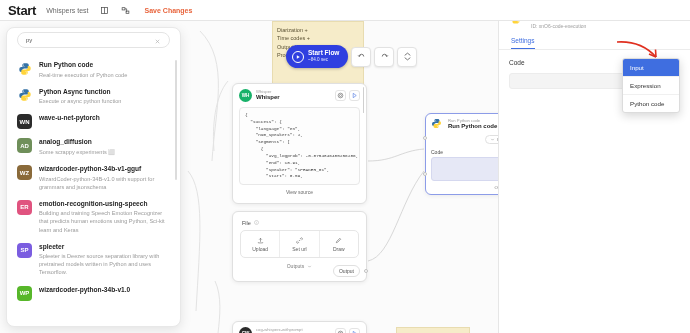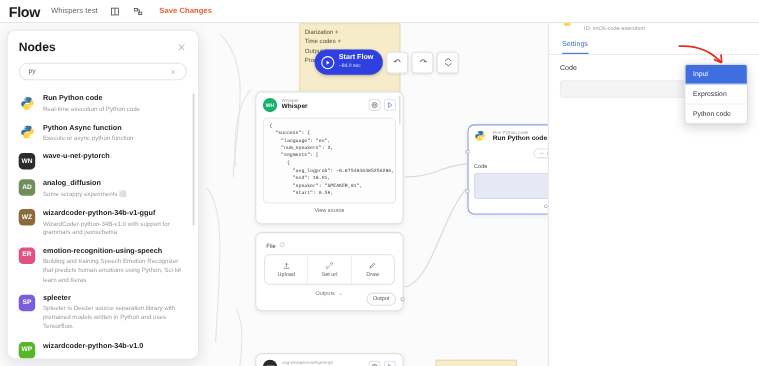--- a/index.html
+++ b/index.html
@@ -394,47 +394,39 @@
       </div>
       <div class="runpy-code-label">Code</div>
       <div class="runpy-code-box"></div>
       <div class="runpy-out">Outputs</div>
       <span class="dot-handle" style="left:-3px;top:22px"></span>
       <span class="dot-handle" style="left:-3px;top:58px"></span>
     </div>
   </div>
 
   <div class="topbar">
-    <span class="brand">Flow</span>
+    <span class="brand">Start</span>
     <span class="proj-name">Whispers test</span>
     <span class="tb-icon">
       <svg width="9" height="9" viewBox="0 0 16 16" fill="none" stroke="#4a4a4a" stroke-width="1.3">
           <rect x="2.5" y="2.5" width="11" height="11"></rect>
           <path d="M8 2.5v11"></path>
         </svg>
     </span>
     <span class="tb-icon">
       <svg width="9" height="9" viewBox="0 0 16 16" fill="none" stroke="#4a4a4a" stroke-width="1.3">
           <rect x="2" y="3" width="5" height="4"></rect>
           <rect x="9" y="9" width="5" height="4"></rect>
           <path d="M7 5h3v6"></path>
         </svg>
     </span>
     <span class="save-changes">Save Changes</span>
   </div>
 
   <div class="nodes-panel">
-    <div class="np-head">
-      <span class="np-title">Nodes</span>
-      <span class="np-close">
-        <svg width="8" height="8" viewBox="0 0 16 16" stroke="#9a9a9a" stroke-width="1.5">
-            <path d="M3 3l10 10M13 3L3 13"></path>
-          </svg>
-      </span>
-    </div>
     <div class="np-search">
       <span class="np-search-val">py</span>
       <span>
         <svg width="7" height="7" viewBox="0 0 16 16" stroke="#b0b0b0" stroke-width="1.5">
             <path d="M4 4l8 8M12 4l-8 8"></path>
           </svg>
       </span>
     </div>
     <div class="np-list" id="np-list">
       <div class="np-scroll"></div>

